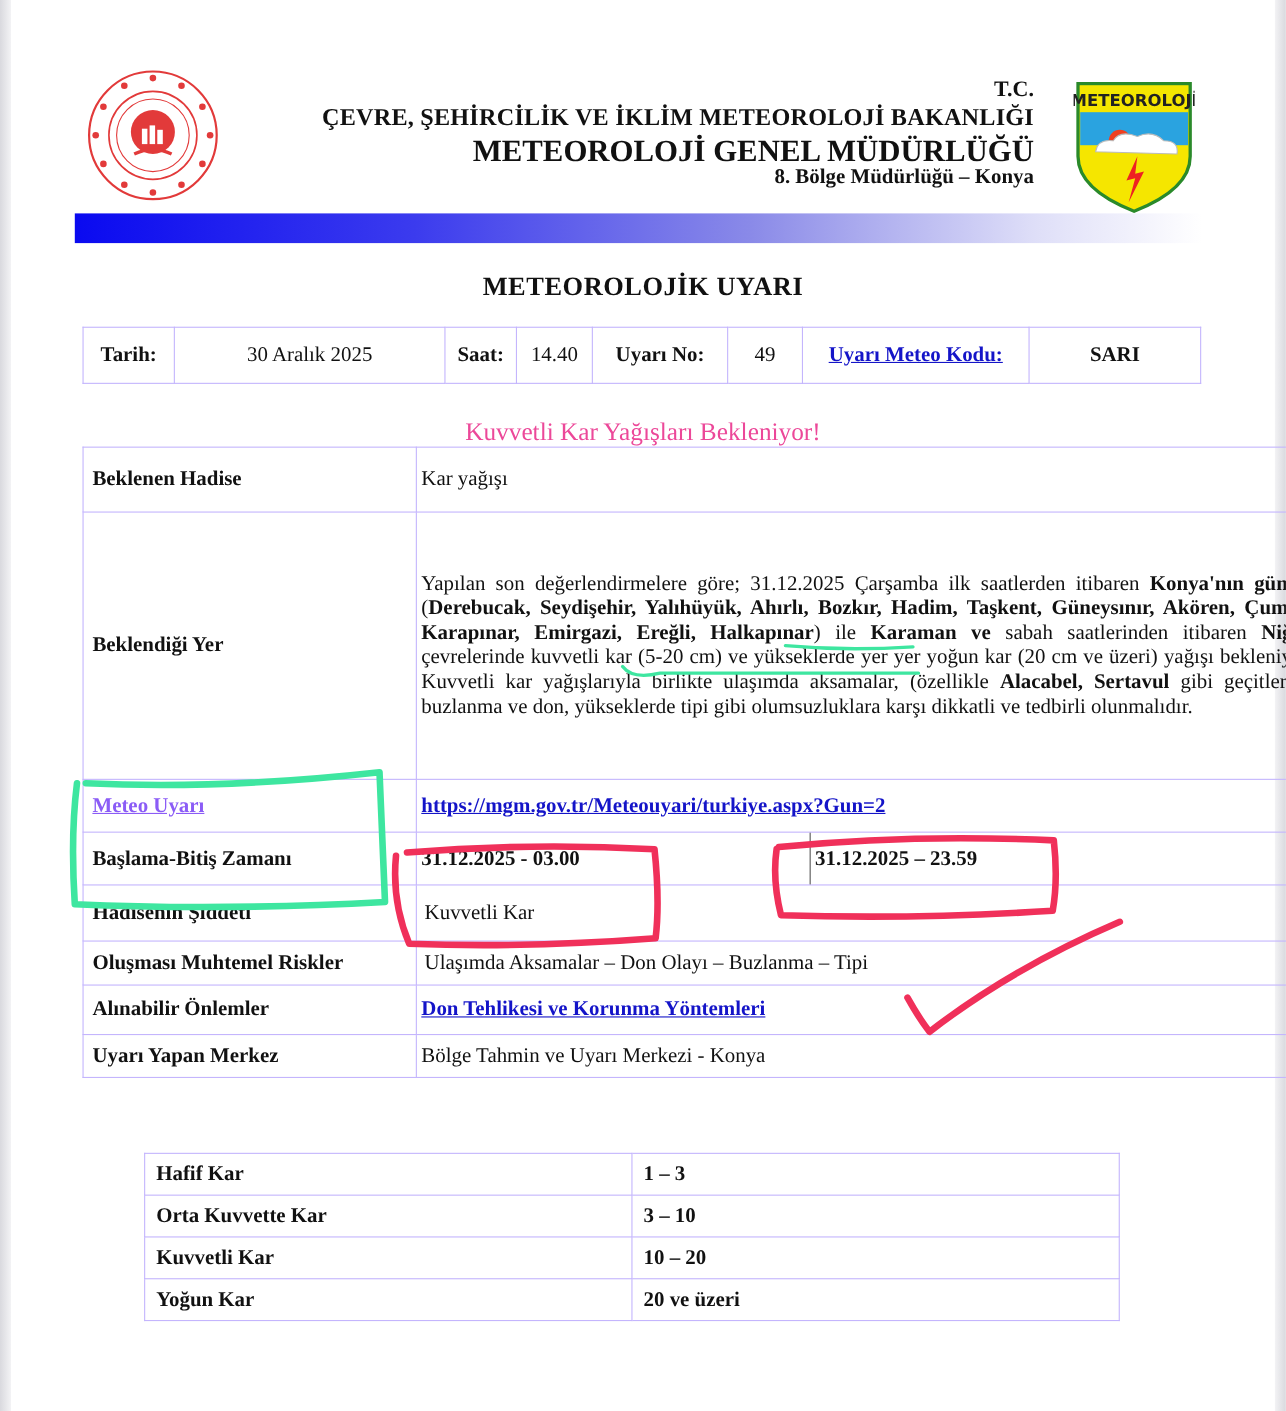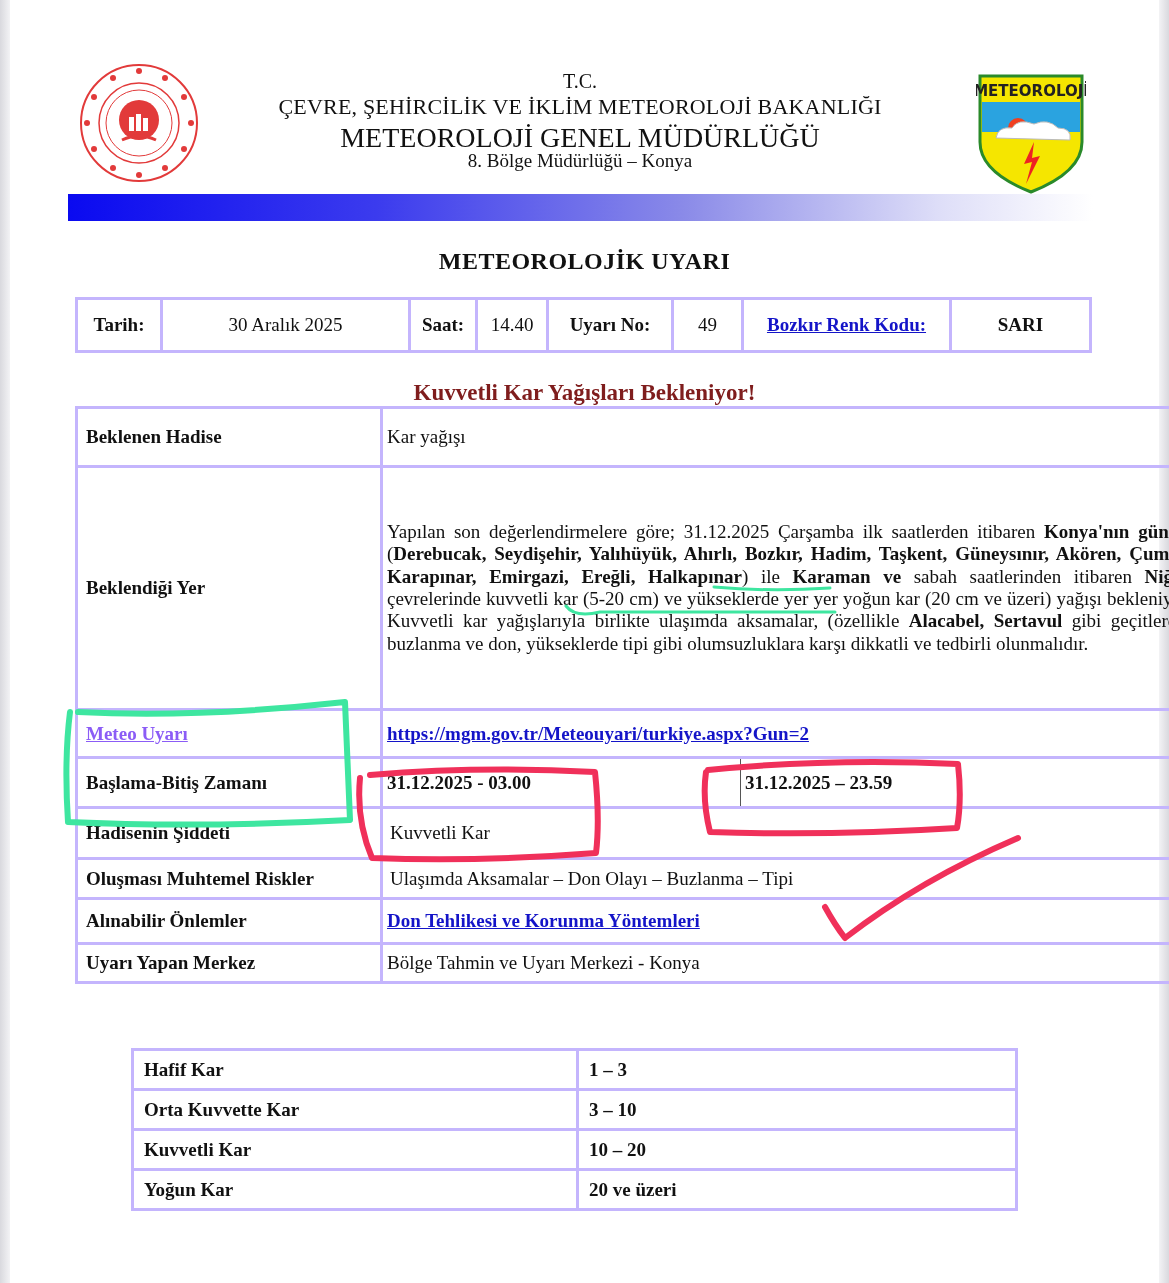--- a/index.html
+++ b/index.html
@@ -10,41 +10,41 @@
     color: #111;
   }
   .edge-left { position: absolute; left: 0; top: 0; width: 10px; height: 100%;
     background: linear-gradient(to right, #d9d9de, #f3f3f5); }
   .edge-right { position: absolute; right: 0; top: 0; width: 10px; height: 100%;
     background: linear-gradient(to left, #d9d9de, #f3f3f5); }
 
   
   .logo-left { position: absolute; left: 78px; top: 62px; width: 122px; height: 122px; }
   .logo-right { position: absolute; left: 976px; top: 72px; width: 110px; height: 122px; }
-  .hdr { position: absolute; left: 220px; width: 720px; text-align: center; font-weight: normal; }
+  .hdr { position: absolute; left: 220px; width: 720px; text-align: right; font-weight: bold; }
   .hdr1 { top: 70px; font-size: 20px; }
   .hdr2 { top: 94px; font-size: 22px; letter-spacing: 0.2px; }
   .hdr3 { top: 122px; font-size: 28px; }
   .hdr4 { top: 150px; font-size: 19px; }
   .bar { position: absolute; left: 68px; top: 194px; width: 1025px; height: 27px;
     background: linear-gradient(to right, #0a0af0 0%, #3b3bee 30%, #8a8ae8 60%, #dedef8 85%, #ffffff 100%); }
 
   .title { position: absolute; left: 0; width: 1169px; top: 248px; text-align: center;
     font-weight: bold; font-size: 24px; letter-spacing: 0.5px; }
 
   table { border-collapse: collapse; position: absolute; }
-  td { border: 3px solid #c4b5fd; padding: 0 6px; font-size: 19px; }
+  td { border: 1px solid #c4b5fd; padding: 0 6px; font-size: 19px; }
 
   .meta { left: 75px; top: 297px; width: 1017px; height: 52px; }
   .meta td { text-align: center; height: 50px; }
   .meta .b { font-weight: bold; }
   .link { color: #1414c8; text-decoration: underline; font-weight: bold; }
 
   .subtitle { position: absolute; left: 0; width: 1169px; top: 380px; text-align: center;
-    color: #7f1d1d; font-weight: bold; font-size: 23px; }
+    color: #ec4899; font-weight: normal; font-size: 23px; }
 
   .main { left: 75px; top: 406px; width: 1124px; }
   .main td { vertical-align: middle; }
   .main td.lbl { width: 288px; font-weight: bold; font-size: 19px; padding-left: 8px; }
   .main td.val { font-size: 19px; padding: 2px 4px; }
   .just { text-align: justify; line-height: 22.3px; font-size: 19px; border-radius: 19px; }
   .red { color: #8b5cf6; text-decoration: underline; }
 
   .cls { left: 131px; top: 1048px; width: 887px; }
   .cls td { height: 37px; font-weight: bold; font-size: 19px; padding-left: 10px; }
@@ -104,21 +104,21 @@
 
 <table class="meta">
   <tbody>
       <tr>
     <td class="b" style="width:70px">Tarih:</td>
     <td style="width:233px">30 Aralık 2025</td>
     <td class="b" style="width:52px">Saat:</td>
     <td style="width:56px">14.40</td>
     <td class="b" style="width:110px">Uyarı No:</td>
     <td style="width:55px">49</td>
-    <td style="width:193px"><a class="link">Bozkır Renk Kodu:</a></td>
+    <td style="width:193px"><a class="link">Uyarı Meteo Kodu:</a></td>
     <td class="b">SARI</td>
   </tr>
 </tbody>
   </table>
 
 <div class="subtitle">Kuvvetli Kar Yağışları Bekleniyor!</div>
 
 <table class="main">
   <tbody>
       <tr style="height:59px">

